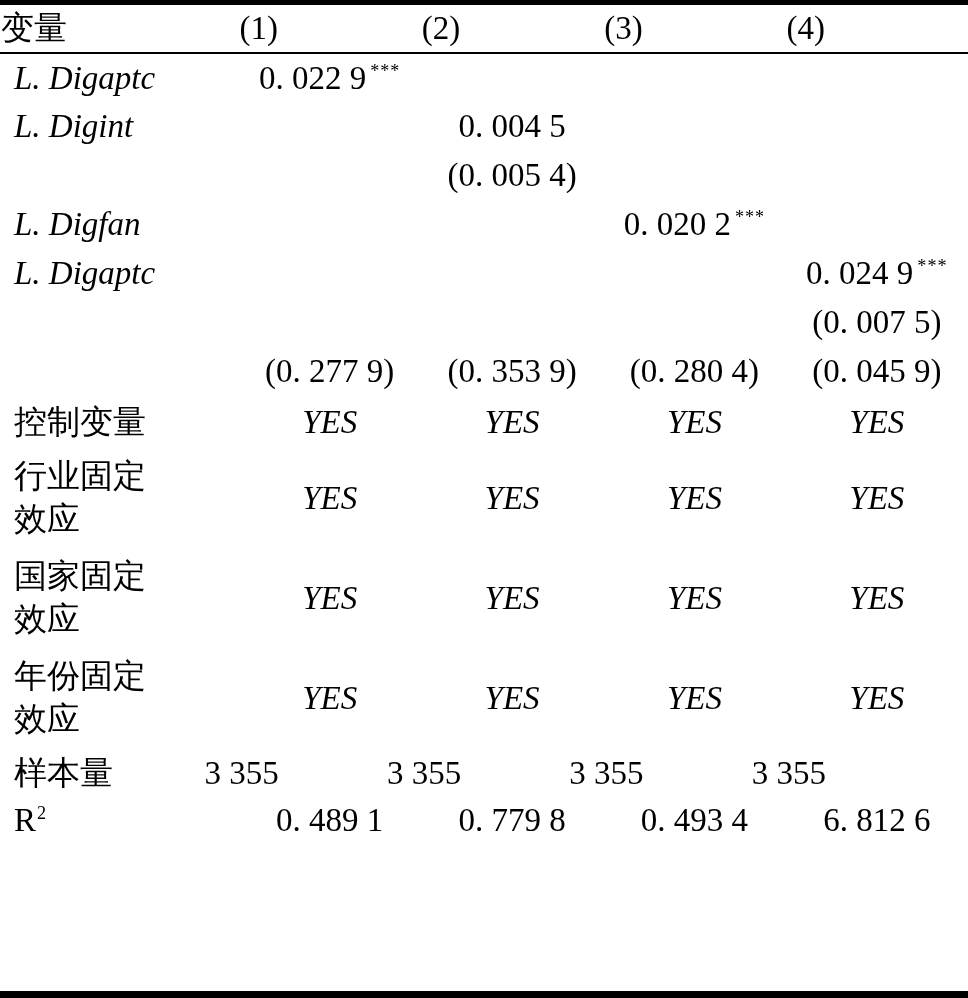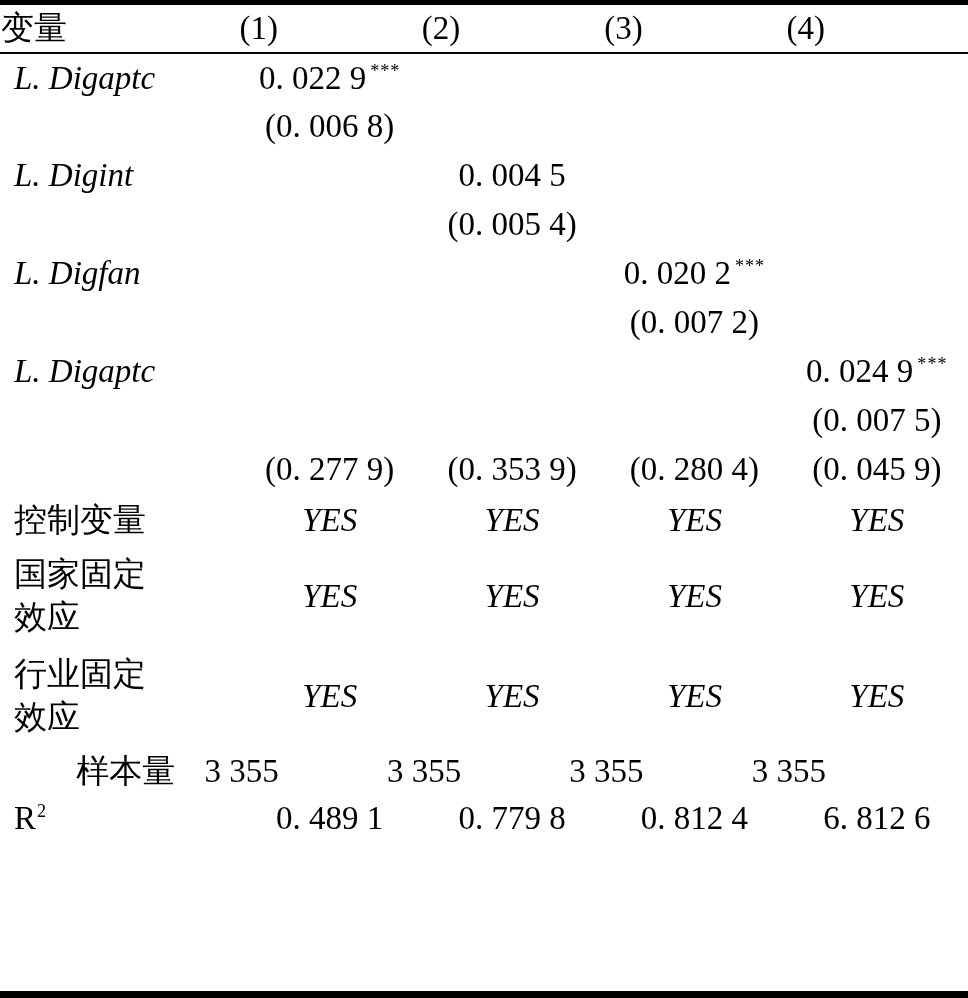--- a/index.html
+++ b/index.html
@@ -41,21 +41,21 @@
   .italic { font-style: italic; }
   sup {
     font-size: 0.55em;
     vertical-align: super;
     margin-left: 4px;
     letter-spacing: 1px;
   }
   .row-coef td, .row-se td { height: 49px; }
   .row-yes-single td { height: 52px; margin-left: 12px; }
   .row-yes-tall td { height: 100px; }
-  .row-sample td { height: 50px; text-align: center; }
+  .row-sample td { height: 50px; }
   .row-r2 td { height: 43px; }
   .shift-left { display: inline-block; transform: translateX(-88px); }
 </style>
 </head>
 <body>
 
 <div class="table-frame">
   <table>
     <colgroup>
       <col style="width:238px">
@@ -74,53 +74,39 @@
         </tr>
     </thead>
     <tbody id="table-body">
         <tr class="row-coef">
           <td class="label-cell italic">L. Digaptc</td>
           <td class="value-cell"><span class="">0. 022 9<sup>***</sup></span></td>
           <td class="value-cell"></td>
           <td class="value-cell"></td>
           <td class="value-cell"></td>
         </tr>
-        <tr class="row-se">
-          <td class="label-cell"></td>
-          <td class="value-cell"><span class="">(0. 006 8)</span></td>
-          <td class="value-cell"></td>
-          <td class="value-cell"></td>
-          <td class="value-cell"></td>
-        </tr>
         <tr class="row-coef">
           <td class="label-cell italic">L. Digint</td>
           <td class="value-cell"></td>
           <td class="value-cell"><span class="">0. 004 5</span></td>
           <td class="value-cell"></td>
           <td class="value-cell"></td>
         </tr>
         <tr class="row-se">
           <td class="label-cell"></td>
           <td class="value-cell"></td>
           <td class="value-cell"><span class="">(0. 005 4)</span></td>
           <td class="value-cell"></td>
           <td class="value-cell"></td>
         </tr>
         <tr class="row-coef">
           <td class="label-cell italic">L. Digfan</td>
           <td class="value-cell"></td>
           <td class="value-cell"></td>
           <td class="value-cell"><span class="">0. 020 2<sup>***</sup></span></td>
-          <td class="value-cell"></td>
-        </tr>
-        <tr class="row-se">
-          <td class="label-cell"></td>
-          <td class="value-cell"></td>
-          <td class="value-cell"></td>
-          <td class="value-cell"><span class="">(0. 007 2)</span></td>
           <td class="value-cell"></td>
         </tr>
         <tr class="row-coef">
           <td class="label-cell italic">L. Digaptc</td>
           <td class="value-cell"></td>
           <td class="value-cell"></td>
           <td class="value-cell"></td>
           <td class="value-cell"><span class="">0. 024 9<sup>***</sup></span></td>
         </tr>
         <tr class="row-se">
@@ -138,44 +124,52 @@
           <td class="value-cell"><span class="">(0. 045 9)</span></td>
         </tr>
         <tr class="row-yes-single">
           <td class="label-cell">控制变量</td>
           <td class="value-cell"><span class="italic ">YES</span></td>
           <td class="value-cell"><span class="italic ">YES</span></td>
           <td class="value-cell"><span class="italic ">YES</span></td>
           <td class="value-cell"><span class="italic ">YES</span></td>
         </tr>
         <tr class="row-yes-tall">
+          <td class="label-cell">行业固定
+效应</td>
+          <td class="value-cell"><span class="italic ">YES</span></td>
+          <td class="value-cell"><span class="italic ">YES</span></td>
+          <td class="value-cell"><span class="italic ">YES</span></td>
+          <td class="value-cell"><span class="italic ">YES</span></td>
+        </tr>
+        <tr class="row-yes-tall">
           <td class="label-cell">国家固定
 效应</td>
           <td class="value-cell"><span class="italic ">YES</span></td>
           <td class="value-cell"><span class="italic ">YES</span></td>
           <td class="value-cell"><span class="italic ">YES</span></td>
           <td class="value-cell"><span class="italic ">YES</span></td>
         </tr>
         <tr class="row-yes-tall">
-          <td class="label-cell">行业固定
+          <td class="label-cell">年份固定
 效应</td>
           <td class="value-cell"><span class="italic ">YES</span></td>
           <td class="value-cell"><span class="italic ">YES</span></td>
           <td class="value-cell"><span class="italic ">YES</span></td>
           <td class="value-cell"><span class="italic ">YES</span></td>
         </tr>
         <tr class="row-sample">
           <td class="label-cell">样本量</td>
           <td class="value-cell"><span class="shift-left">3 355</span></td>
           <td class="value-cell"><span class="shift-left">3 355</span></td>
           <td class="value-cell"><span class="shift-left">3 355</span></td>
           <td class="value-cell"><span class="shift-left">3 355</span></td>
         </tr>
         <tr class="row-r2">
           <td class="label-cell">R<sup>2</sup></td>
           <td class="value-cell"><span class="">0. 489 1</span></td>
           <td class="value-cell"><span class="">0. 779 8</span></td>
-          <td class="value-cell"><span class="">0. 812 4</span></td>
+          <td class="value-cell"><span class="">0. 493 4</span></td>
           <td class="value-cell"><span class="">6. 812 6</span></td>
         </tr>
       </tbody>
   </table>
 </div>
 
 </body></html>

